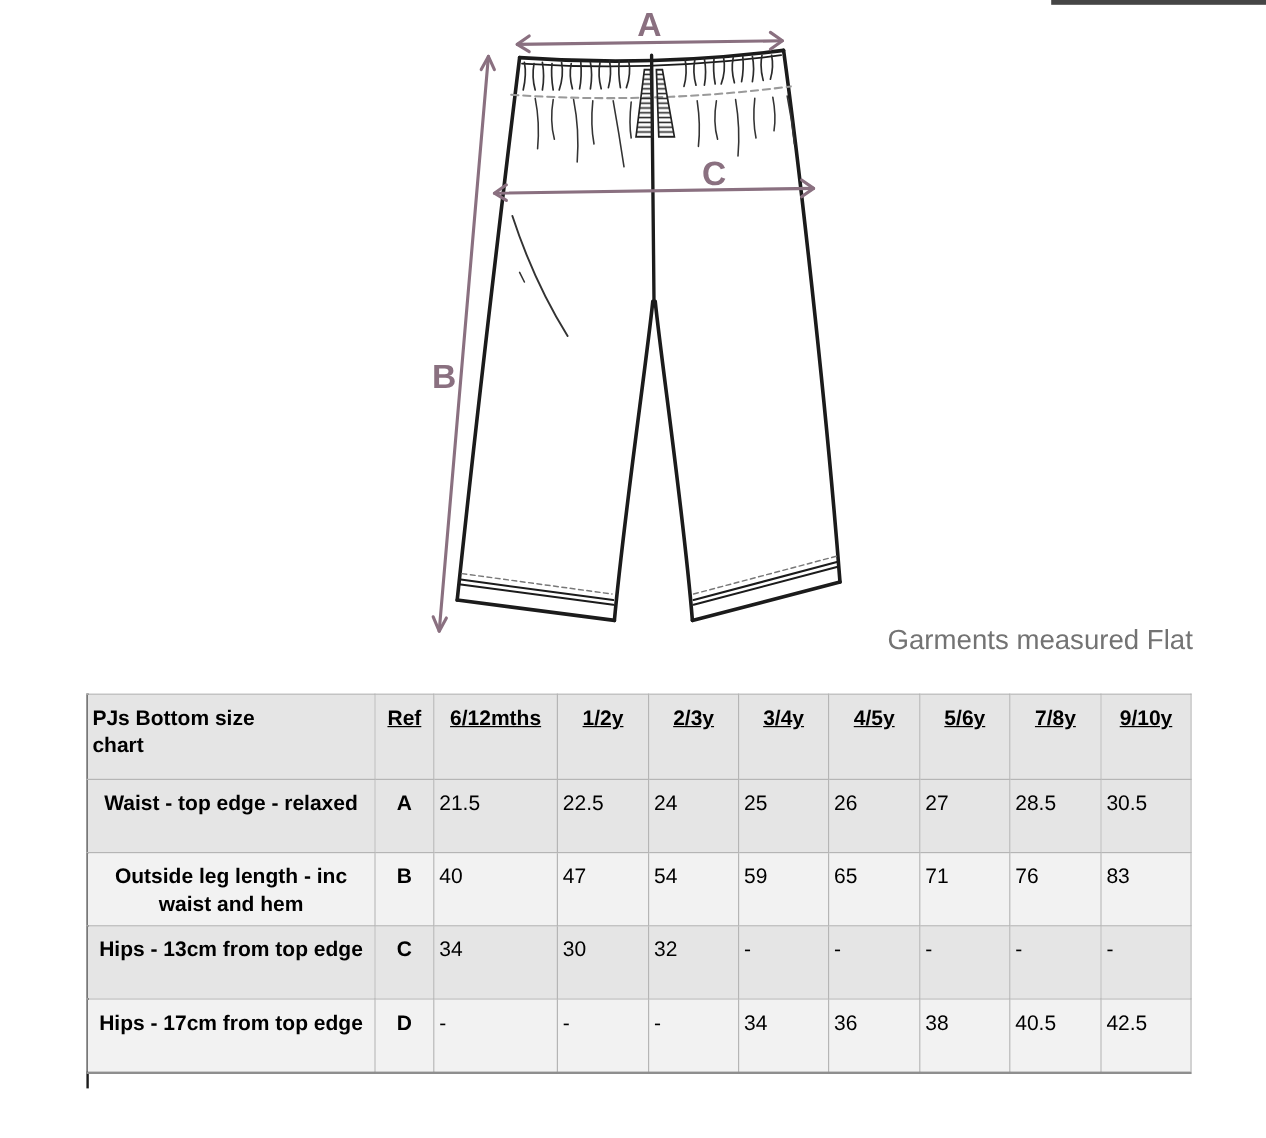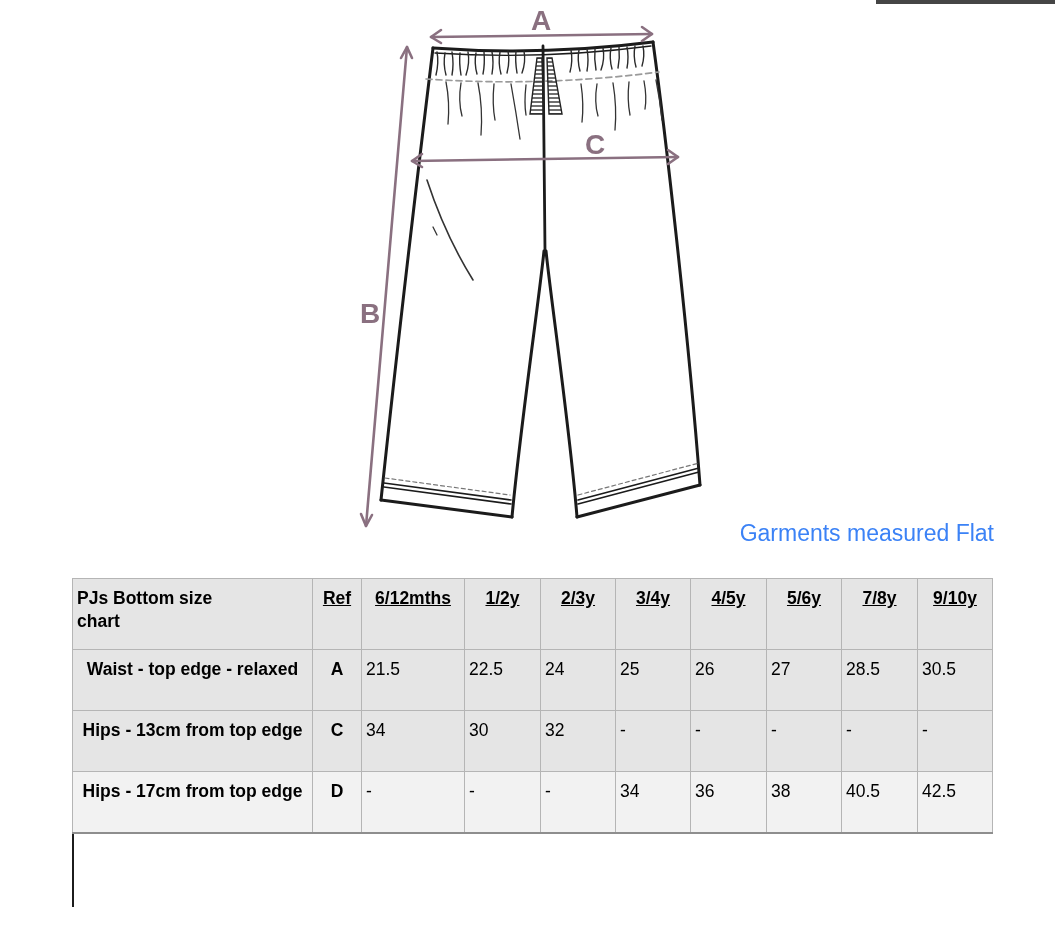--- a/index.html
+++ b/index.html
@@ -13,21 +13,21 @@
   
   .diagram-svg{position:absolute;top:0;left:0;}
   .m-label{
     position:absolute;font-weight:700;font-size:28px;color:#8a7080;line-height:1;
   }
   .label-a{left:531px;top:7px;}
   .label-b{left:360px;top:300px;}
   .label-c{left:585px;top:131px;}
   .caption{
     position:absolute;top:520px;left:738px;width:256px;text-align:right;
-    font-size:23px;color:#3b82f6;white-space:nowrap;
+    font-size:23px;color:#737373;white-space:nowrap;
   }
 
   
   .table-wrap{position:absolute;top:578px;left:72px;}
   .left-rule{position:absolute;top:578px;left:72px;width:2px;height:329px;background:#1c1c1c;}
   table.size-chart{
     border-collapse:collapse;table-layout:fixed;width:921px;
     border-top:1px solid #b5b5b5;border-right:1px solid #b5b5b5;
     border-bottom:2px solid #8e8e8e;
   }
@@ -192,20 +192,32 @@
         <td class="val-cell">21.5</td>
         <td class="val-cell">22.5</td>
         <td class="val-cell">24</td>
         <td class="val-cell">25</td>
         <td class="val-cell">26</td>
         <td class="val-cell">27</td>
         <td class="val-cell">28.5</td>
         <td class="val-cell">30.5</td>
       </tr>
 
+      <tr class="data-row shaded">
+        <th class="row-label">Outside leg length - inc waist and hem</th>
+        <td class="ref-cell">B</td>
+        <td class="val-cell">40</td>
+        <td class="val-cell">47</td>
+        <td class="val-cell">54</td>
+        <td class="val-cell">59</td>
+        <td class="val-cell">65</td>
+        <td class="val-cell">71</td>
+        <td class="val-cell">76</td>
+        <td class="val-cell">83</td>
+      </tr>
 
       <tr class="data-row">
         <th class="row-label">Hips - 13cm from top edge</th>
         <td class="ref-cell">C</td>
         <td class="val-cell">34</td>
         <td class="val-cell">30</td>
         <td class="val-cell">32</td>
         <td class="val-cell">-</td>
         <td class="val-cell">-</td>
         <td class="val-cell">-</td>

